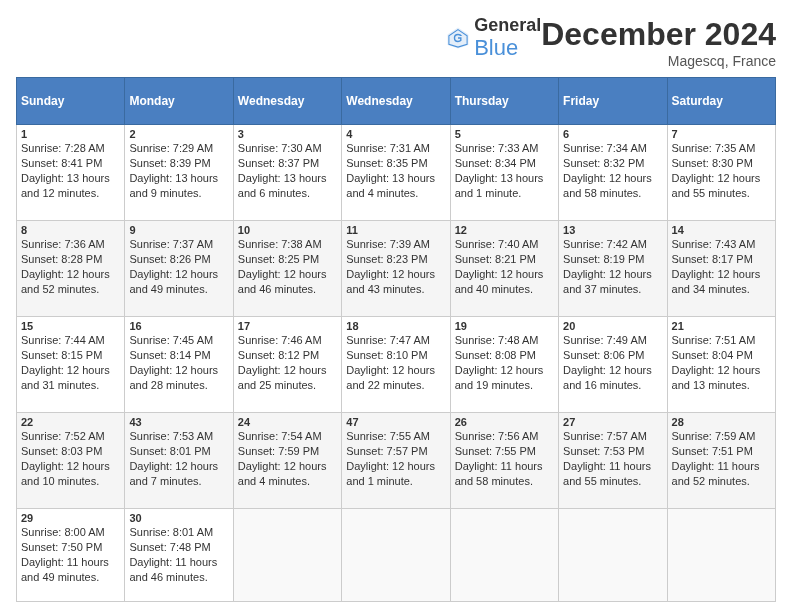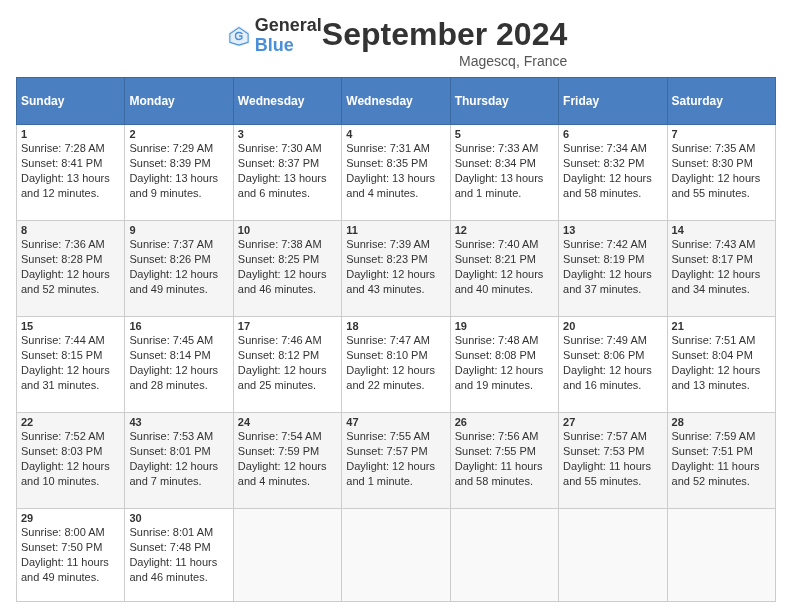--- a/index.html
+++ b/index.html
@@ -12,41 +12,41 @@
     }
     .page {
       width: 792px;
       height: 612px;
       padding: 16px 16px 10px 16px;
       display: flex;
       flex-direction: column;
     }
     .header {
       display: flex;
-      justify-content: center;
+      justify-content: flex-end;
       align-items: flex-start;
       margin-bottom: 8px;
     }
     .logo {
       display: flex;
       align-items: center;
     }
     .logo-text {
       display: flex;
       flex-direction: column;
       line-height: 1.1;
     }
     .logo-general {
       font-size: 18px;
       font-weight: bold;
       color: #333;
     }
     .logo-blue {
-      font-size: 18px;
-      font-weight: bold;
+      font-size: 22px;
+      font-weight: normal;
       color: #4a90d9;
     }
     .logo-icon {
       width: 28px;
       height: 28px;
       margin-right: 2px;
     }
     .title-block {
       text-align: right;
     }
@@ -114,21 +114,21 @@
         <polygon points="20,5 35,15 35,30 20,35 5,30 5,15" fill="#4a90d9" opacity="0.15"></polygon>
         <polygon points="20,8 33,17 33,29 20,33 7,29 7,17" fill="none" stroke="#4a90d9" stroke-width="1.5"></polygon>
         <path d="M14,20 Q14,14 20,14 Q24,14 26,17 L23,17 Q22,16 20,16 Q16,16 16,20 Q16,24 20,24 Q22,24 23,23 L23,21 L20,21 L20,19 L25,19 L25,24 Q23,26 20,26 Q14,26 14,20" fill="#4a90d9"></path>
       </svg>
       <div class="logo-text">
         <span class="logo-general">General</span>
         <span class="logo-blue">Blue</span>
       </div>
     </div>
     <div class="title-block">
-      <div class="month-title">September 2024</div>
+      <div class="month-title">December 2024</div>
       <div class="location">Magescq, France</div>
     </div>
   </div>
 
   <table class="calendar">
     <thead>
       <tr>
       <th>Sunday</th>
           <th>Monday</th>
           <th>Wednesday</th>

